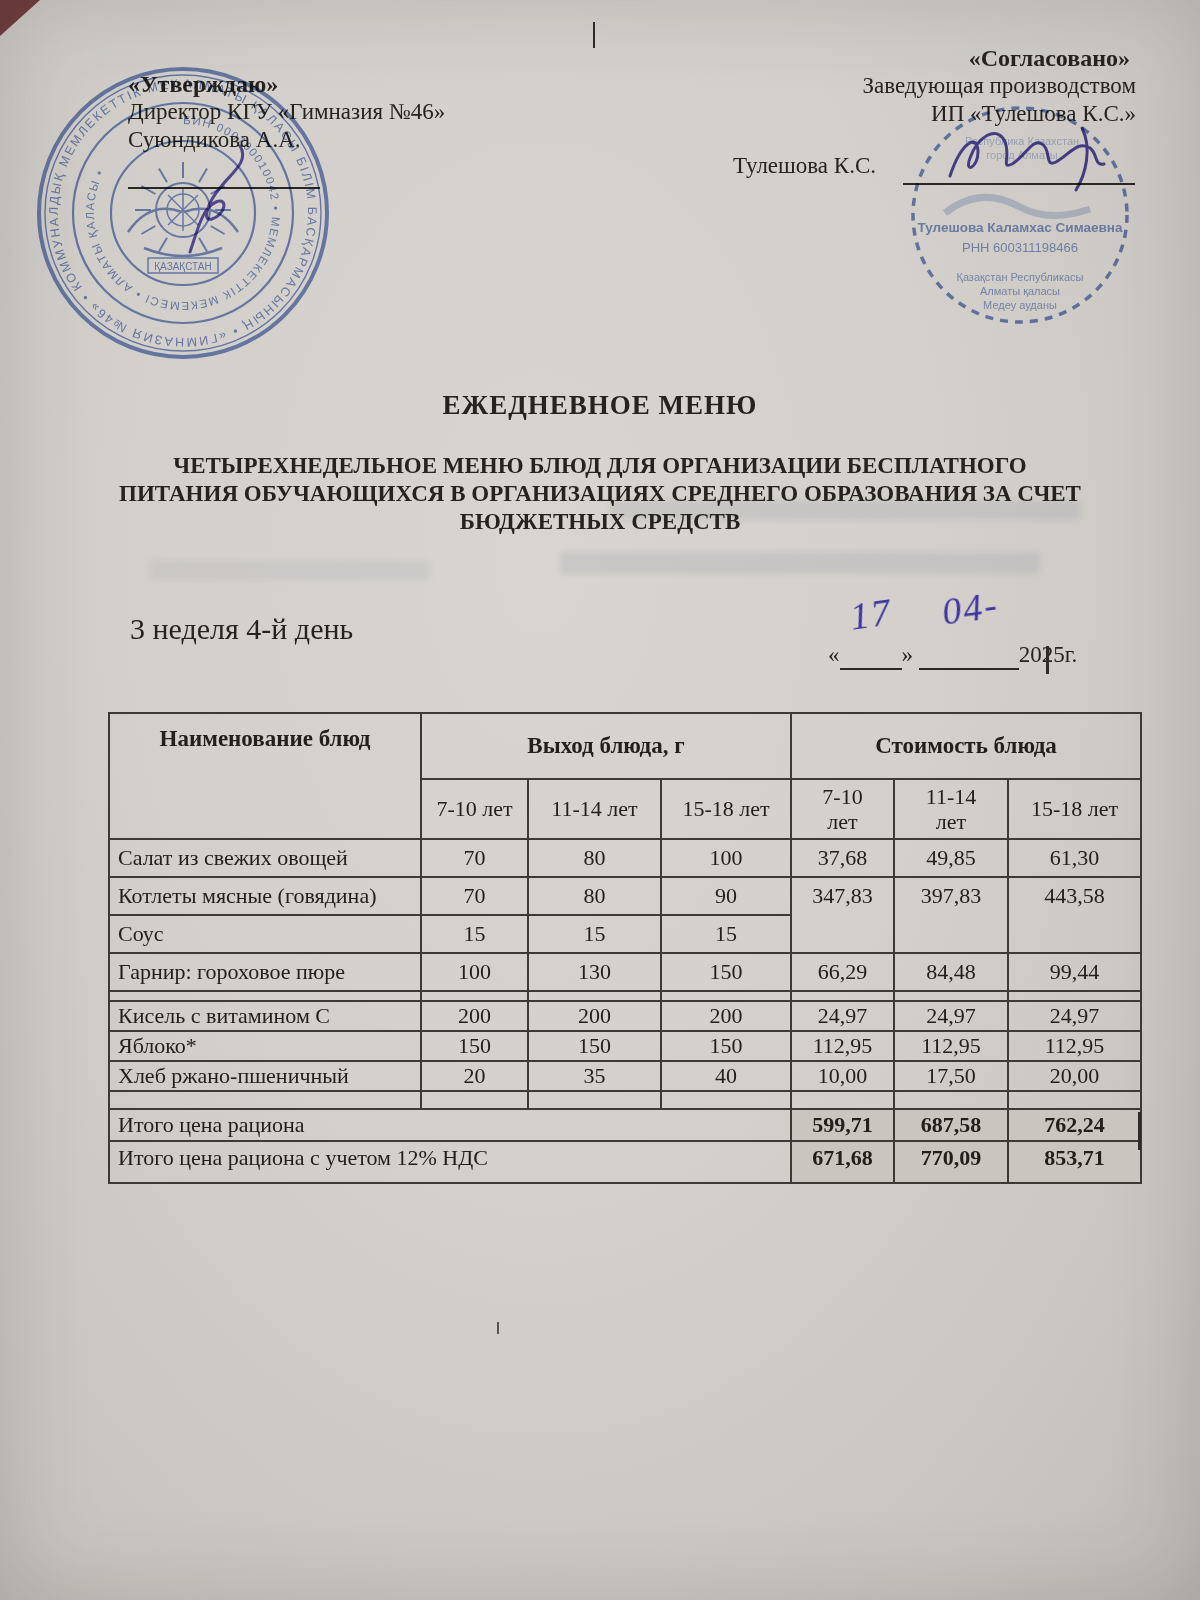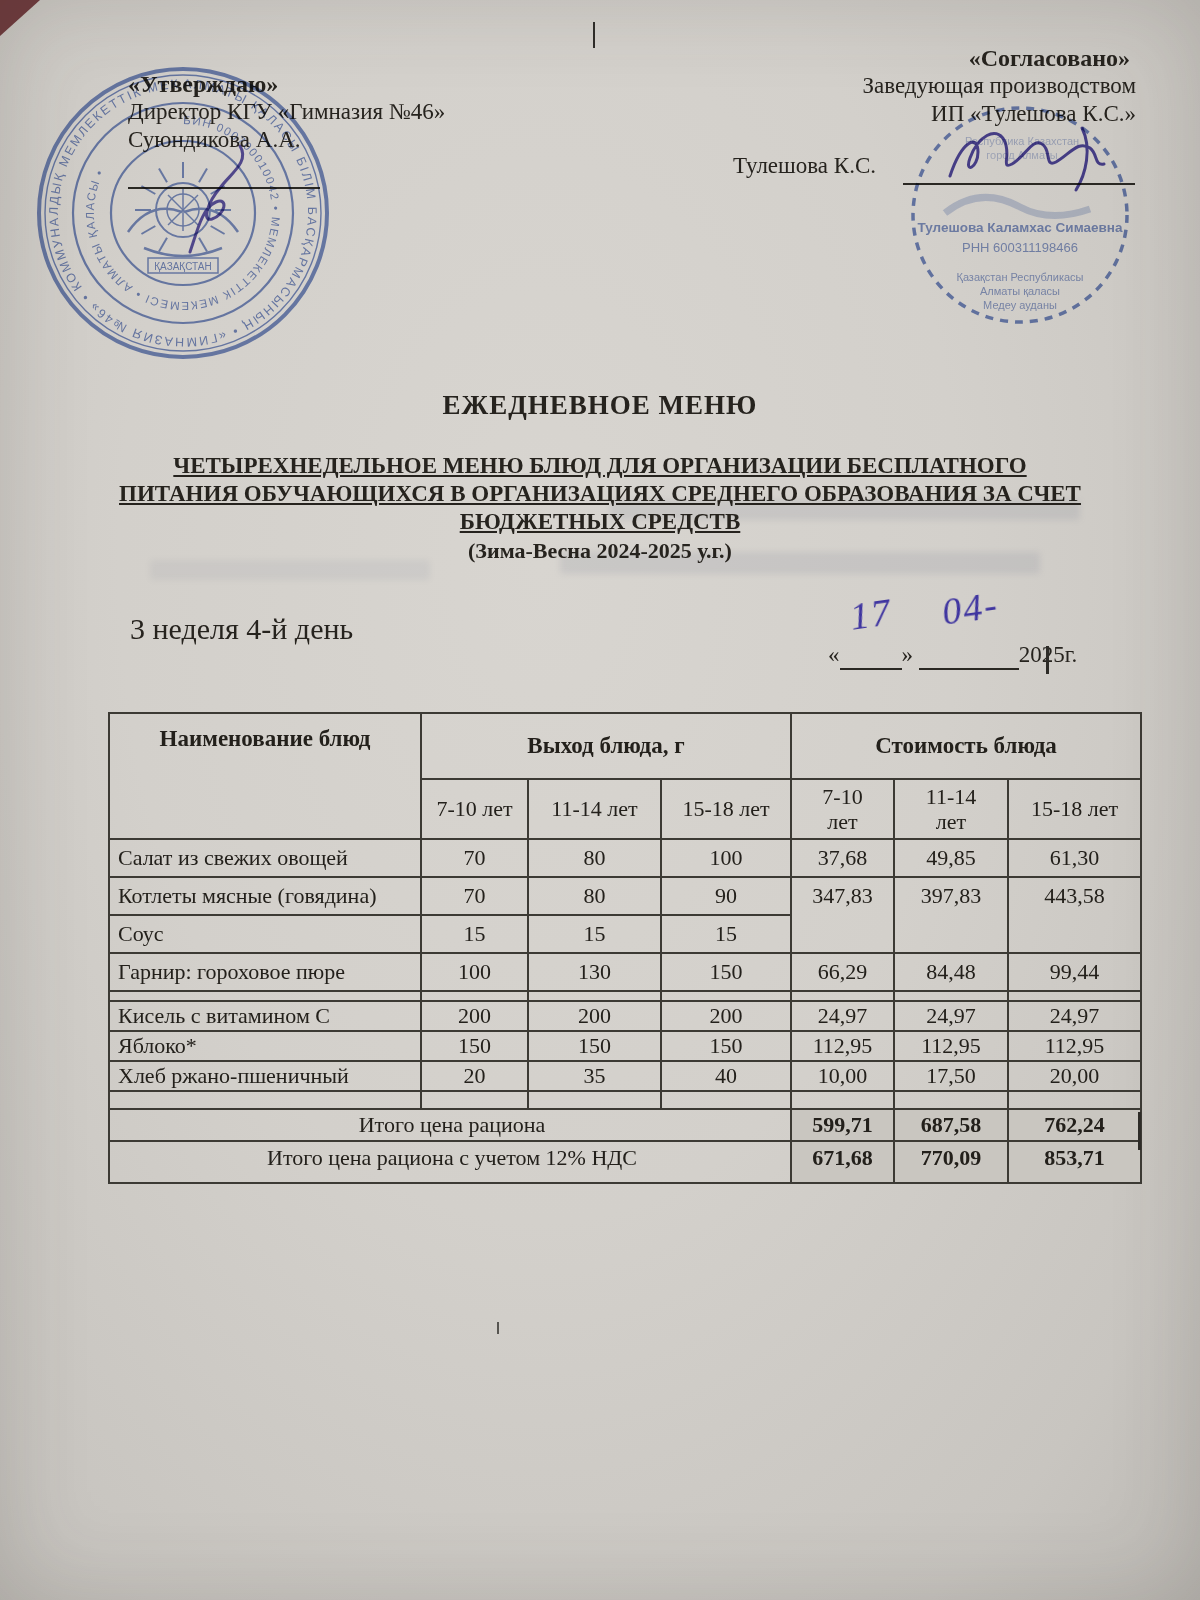--- a/index.html
+++ b/index.html
@@ -17,21 +17,21 @@
   
   .approve{left:128px;top:70px;font-size:23px;line-height:28px;}
   .approve .ttl{font-weight:bold;font-size:24px;}
   .agree{right:64px;top:44px;text-align:right;font-size:23px;line-height:28px;}
   .agree .ttl{font-weight:bold;font-size:24px;padding-right:6px;}
   .signer-left-line{left:128px;top:187px;width:192px;height:0;border-top:2px solid #2a2823;}
   .signer-name-right{left:733px;top:153px;font-size:23px;}
   .signer-right-line{left:903px;top:183px;width:232px;height:0;border-top:2px solid #2a2823;}
   
   .main-title{left:0;top:390px;width:1200px;text-align:center;font-size:27px;font-weight:bold;letter-spacing:1px;}
-  .subtitle{left:0;top:452px;width:1200px;text-align:center;font-size:23px;font-weight:bold;line-height:28px;text-decoration:underline;}
+  .subtitle{left:0;top:452px;width:1200px;text-align:center;font-size:23px;font-weight:bold;line-height:28px;}
   .season{left:0;top:538px;width:1200px;text-align:center;font-size:22px;font-weight:bold;}
   
   .weekday{left:130px;top:612px;font-size:30px;}
   .dateline{left:828px;top:610px;font-size:23px;margin-top:32px;}
   .dateline .blank1{display:inline-block;width:62px;border-bottom:2px solid #2a2823;}
   .dateline .blank2{display:inline-block;width:100px;border-bottom:2px solid #2a2823;}
   .hand{font-style:italic;color:#3f35a0;font-size:38px;letter-spacing:2px;
     transform:rotate(-8deg);filter:blur(.3px);font-family:"Liberation Serif",serif;}
   .hand-day{left:850px;top:592px;}
   .hand-month{left:942px;top:586px;}
@@ -50,21 +50,21 @@
   .two-line span{display:block;line-height:25px;}
   tr.r{height:38px;}
   tr.rs{height:29px;}
   tr.spacer1{height:10px;}
   tr.spacer2{height:18px;}
   tr.total1{height:32px;}
   tr.total2{height:42px;}
   tr.total2 td{vertical-align:top;padding-top:3px;}
   td.vtop{vertical-align:top;padding-top:5px;}
   td.shade{background:#c9c6c0;font-weight:bold;margin-left:26px;}
-  td.total-label{text-align:center;padding-left:8px;}
+  td.total-label{text-align:left;padding-left:8px;}
   
   .stamp,.sig{mix-blend-mode:multiply;}
   .stamp-left{left:32px;top:62px;filter:blur(.4px);opacity:.92;}
   .stamp-right{left:900px;top:95px;filter:blur(.4px);opacity:.95;}
   .sig-left{left:168px;top:140px;}
   .sig-right{left:932px;top:116px;}
   
   .tick{background:#2e2c28;}
 </style>
 </head>
@@ -162,21 +162,20 @@
       <path d="M 150 12 C 160 32, 154 58, 144 74"></path>
     </g>
   </svg>
 
   <div class="abs main-title">ЕЖЕДНЕВНОЕ МЕНЮ</div>
   <div class="abs subtitle">
     <div>ЧЕТЫРЕХНЕДЕЛЬНОЕ МЕНЮ БЛЮД ДЛЯ ОРГАНИЗАЦИИ БЕСПЛАТНОГО</div>
     <div>ПИТАНИЯ ОБУЧАЮЩИХСЯ В ОРГАНИЗАЦИЯХ СРЕДНЕГО ОБРАЗОВАНИЯ ЗА СЧЕТ</div>
     <div>БЮДЖЕТНЫХ СРЕДСТВ</div>
   </div>
-  <div class="abs season">(Зима-Весна 2024-2025 у.г.)</div>
 
   <div class="abs weekday">3 неделя 4-й день</div>
   <div class="abs dateline">
     <span>«</span><span class="blank1">&nbsp;</span><span>»</span>
     <span class="blank2">&nbsp;</span><span>2025г.</span>
   </div>
   <div class="abs hand hand-day">17</div>
   <div class="abs hand hand-month">04-</div>
 
   <div class="abs menu-table-wrap">

